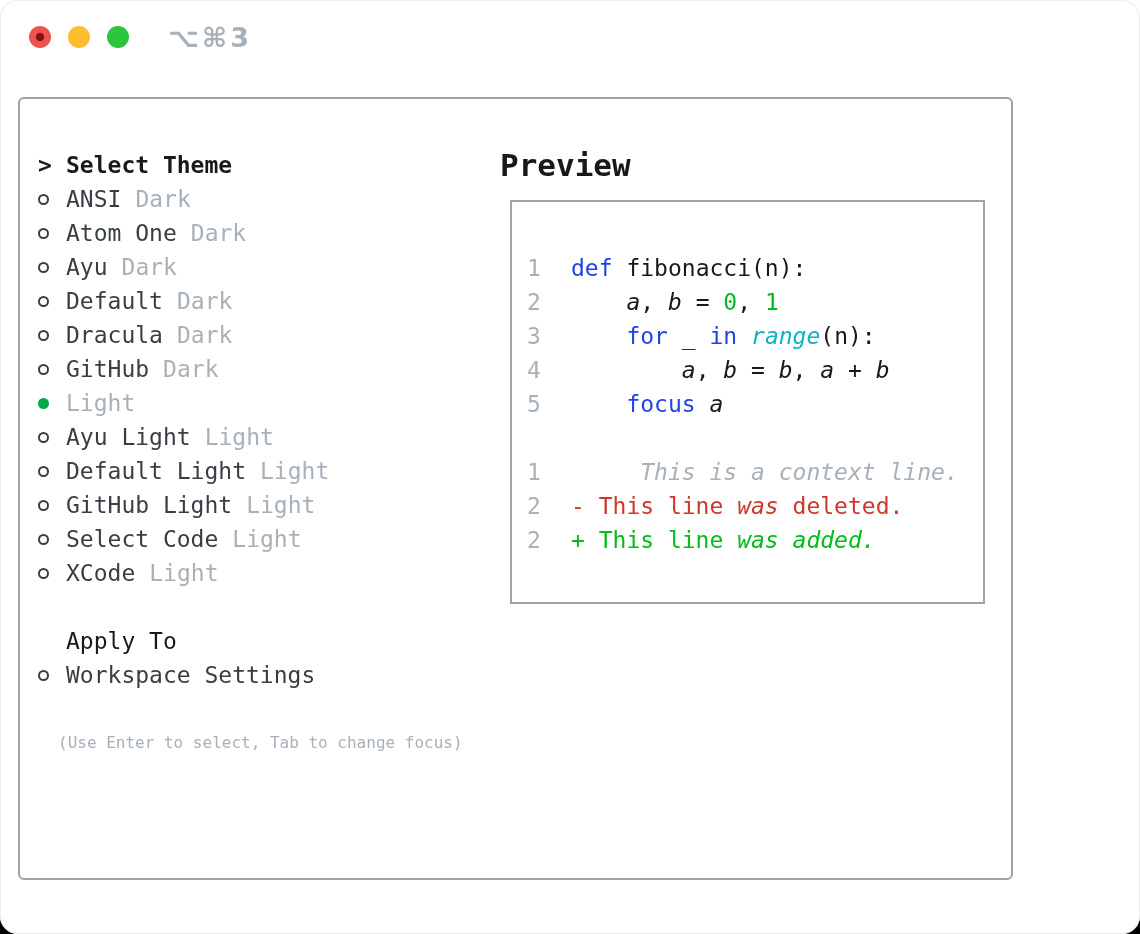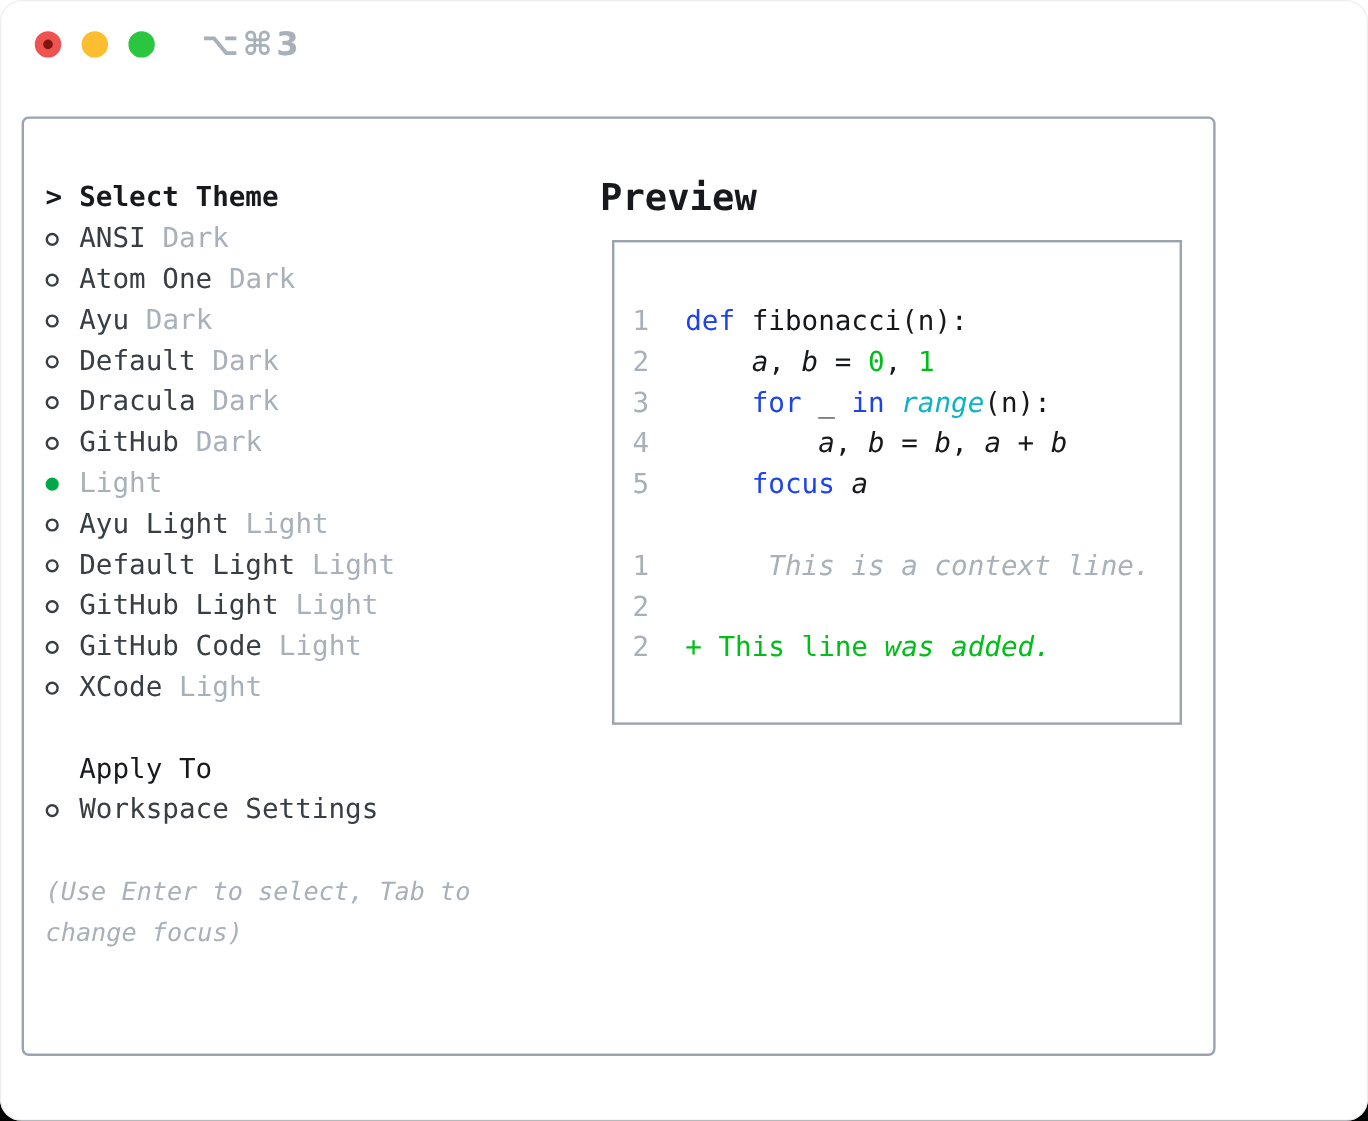--- a/index.html
+++ b/index.html
@@ -50,22 +50,22 @@
   .row.selected .label { color: var(--accent-green); }
   .header-row { color: var(--heading-black); font-weight: bold; }
   .subheader-row { color: var(--heading-black); }
   .radio {
     width: 11px; height: 11px; border-radius: 50%;
     border: 2px solid currentColor; background: transparent;
   }
   .radio.filled { background: var(--accent-green); border-color: var(--accent-green); }
   .spacer { height: 34px; }
   .help {
-    color: var(--muted-gray); font-style: italic;
-    font-size: 21px; line-height: 34px;
+    color: var(--muted-gray); 
+    font-size: 16px; line-height: 34px; margin-left: 20px;
   }
   
   .preview-title {
     position: absolute; left: 480px; top: 49px; height: 34px; line-height: 34px;
     font-size: 31px; font-weight: bold; color: var(--heading-black);
   }
   .preview-box {
     position: absolute; left: 490px; top: 101px; width: 475px; height: 404px;
     border: 2px solid var(--border-gray); background: #fff;
     padding: 49px 0 0 15px; overflow: hidden;
@@ -106,21 +106,21 @@
             <div class="row"><span class="marker-col"><span class="radio"></span></span><span class="label">ANSI</span><span class="variant">Dark</span></div>
             <div class="row"><span class="marker-col"><span class="radio"></span></span><span class="label">Atom One</span><span class="variant">Dark</span></div>
             <div class="row"><span class="marker-col"><span class="radio"></span></span><span class="label">Ayu</span><span class="variant">Dark</span></div>
             <div class="row"><span class="marker-col"><span class="radio"></span></span><span class="label">Default</span><span class="variant">Dark</span></div>
             <div class="row"><span class="marker-col"><span class="radio"></span></span><span class="label">Dracula</span><span class="variant">Dark</span></div>
             <div class="row"><span class="marker-col"><span class="radio"></span></span><span class="label">GitHub</span><span class="variant">Dark</span></div>
             <div class="row selected"><span class="marker-col"><span class="radio filled"></span></span><span class="variant">Light</span></div>
             <div class="row"><span class="marker-col"><span class="radio"></span></span><span class="label">Ayu Light</span><span class="variant">Light</span></div>
             <div class="row"><span class="marker-col"><span class="radio"></span></span><span class="label">Default Light</span><span class="variant">Light</span></div>
             <div class="row"><span class="marker-col"><span class="radio"></span></span><span class="label">GitHub Light</span><span class="variant">Light</span></div>
-            <div class="row"><span class="marker-col"><span class="radio"></span></span><span class="label">GitHub Code</span><span class="variant">Light</span></div>
+            <div class="row"><span class="marker-col"><span class="radio"></span></span><span class="label">Select Code</span><span class="variant">Light</span></div>
             <div class="row"><span class="marker-col"><span class="radio"></span></span><span class="label">XCode</span><span class="variant">Light</span></div>
           </div>
         <div class="spacer"></div>
         <div class="row subheader-row">
           <span class="marker-col"></span><span class="label">Apply To</span>
         </div>
         <div id="apply-options">
             <div class="row"><span class="marker-col"><span class="radio"></span></span><span class="label">Workspace Settings</span></div>
           </div>
         <div class="spacer"></div>
@@ -130,20 +130,20 @@
       <div class="preview-title">Preview</div>
       <div class="preview-box">
         <div id="code-lines">
             <div class="code-line"><span class="lnum">1</span><span class="lcontent"><span class="c-blue">def</span><span class="c-fg"> fibonacci(n):</span></span></div>
             <div class="code-line"><span class="lnum">2</span><span class="lcontent"><span class="c-fg">    </span><span class="c-fg it">a</span><span class="c-fg">, </span><span class="c-fg it">b</span><span class="c-fg"> = </span><span class="c-green">0</span><span class="c-fg">, </span><span class="c-green">1</span></span></div>
             <div class="code-line"><span class="lnum">3</span><span class="lcontent"><span class="c-fg">    </span><span class="c-blue">for</span><span class="c-fg"> _ </span><span class="c-blue">in</span><span class="c-fg"> </span><span class="c-cyan it">range</span><span class="c-fg">(n):</span></span></div>
             <div class="code-line"><span class="lnum">4</span><span class="lcontent"><span class="c-fg">        </span><span class="c-fg it">a</span><span class="c-fg">, </span><span class="c-fg it">b</span><span class="c-fg"> = </span><span class="c-fg it">b</span><span class="c-fg">, </span><span class="c-fg it">a</span><span class="c-fg"> + </span><span class="c-fg it">b</span></span></div>
             <div class="code-line"><span class="lnum">5</span><span class="lcontent"><span class="c-fg">    </span><span class="c-blue">focus</span><span class="c-fg"> </span><span class="c-fg it">a</span></span></div>
             <div class="code-line"><span class="lnum"></span><span class="lcontent"></span></div>
             <div class="code-line"><span class="lnum">1</span><span class="lcontent"><span class="c-gray">     This is </span><span class="c-gray it">a</span><span class="c-gray"> context line.</span></span></div>
-            <div class="code-line"><span class="lnum">2</span></div>
+            <div class="code-line"><span class="lnum">2</span><span class="lcontent"><span class="c-red">- This line </span><span class="c-red it">was</span><span class="c-red"> deleted.</span></span></div>
             <div class="code-line"><span class="lnum">2</span><span class="lcontent"><span class="c-green">+ This line </span><span class="c-green it">was</span><span class="c-green"> </span><span class="c-green it">added.</span></span></div>
           </div>
       </div>
 
     </div>
   </div>
 </div>
 
 </body></html>

